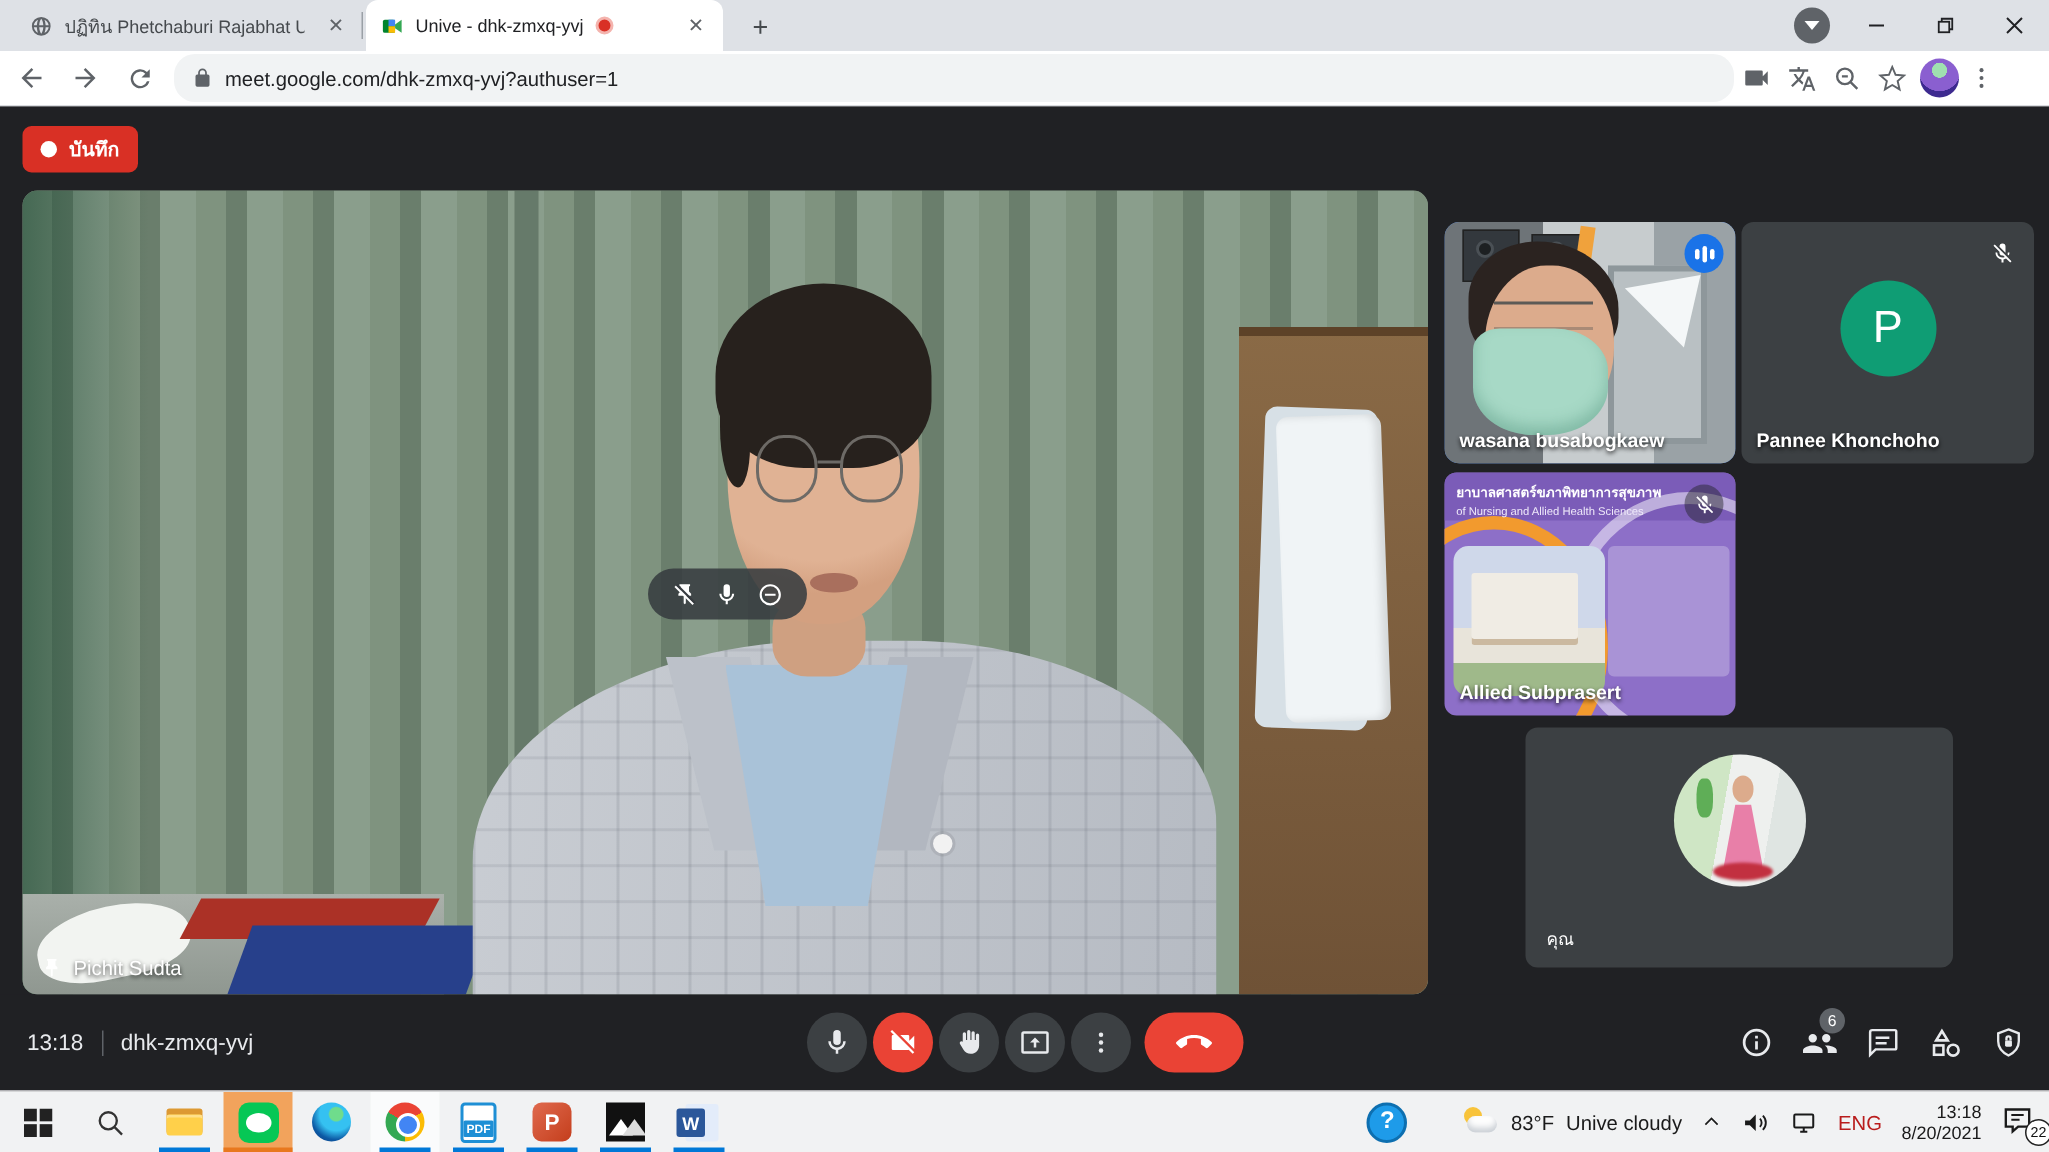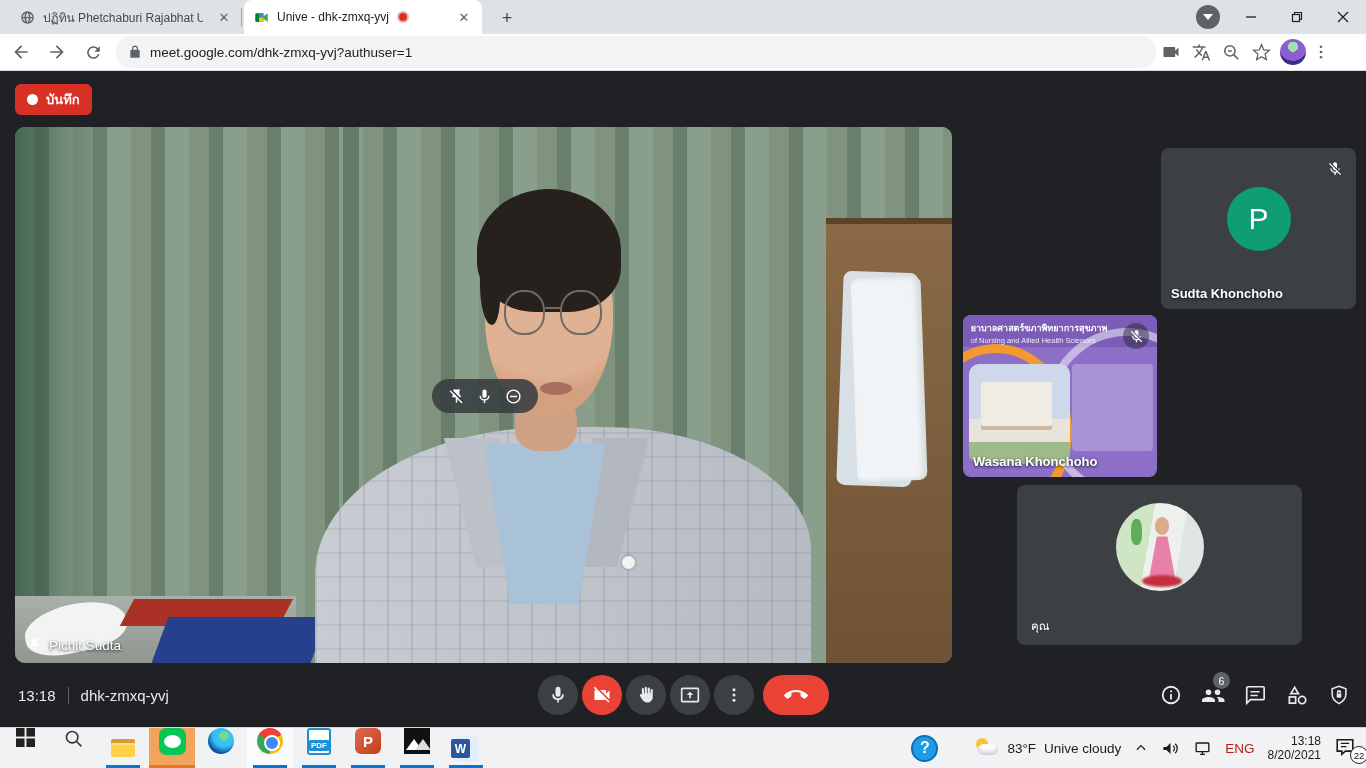--- a/index.html
+++ b/index.html
@@ -126,21 +126,21 @@
   .ctr{position:absolute;left:50%;top:12px;transform:translateX(-50%);display:flex;gap:2px;align-items:center}
   .cbtn{width:40px;height:40px;border-radius:50%;background:#3c4043;border:none;display:flex;align-items:center;justify-content:center;color:#e8eaed;margin:0 1px}
   .cbtn.red{background:#ea4335;color:#fff}
   .endcall{width:66px;height:40px;border-radius:20px;background:#ea4335;border:none;display:flex;align-items:center;justify-content:center;color:#fff;margin-left:6px}
   .rico{position:absolute;top:0;right:14px;height:64px;display:flex;align-items:center;gap:16px;color:#e8eaed}
   .rbtn{position:relative;width:26px;height:26px;display:flex;align-items:center;justify-content:center}
   .pbadge{position:absolute;top:-10px;right:-4px;min-width:17px;height:17px;border-radius:9px;background:#5f6368;color:#fff;font-size:10.5px;display:flex;align-items:center;justify-content:center;padding:0 3px}
 
   
   .taskbar{position:absolute;left:0;top:727px;width:1366px;height:41px;background:#f1f2f3;border-top:1px solid #d5d6d7}
-  .tbtn{position:absolute;top:0;width:46px;height:40px;display:flex;align-items:flex-start;justify-content:center}
+  .tbtn{position:absolute;top:0;width:46px;height:40px;display:flex;align-items:center;justify-content:center}
   .tbtn .under{position:absolute;left:6px;right:6px;bottom:0;height:3px;background:#0078d7}
   .tbtn.active-chrome{background:#fafbfc}
   .tbtn.line-flash{background:#f2a35c}
   .tbtn.line-flash .under{background:#e8781e;left:0;right:0}
   .folder-back{position:absolute;width:24px;height:17px;background:#dd9933;border-radius:2px;top:11px}
   .folder-front{position:absolute;width:24px;height:14px;background:#ffd04a;border-radius:2px;top:15px;box-shadow:inset 0 2px 0 #ffe08a}
   .line-sq{width:27px;height:27px;border-radius:7px;background:#06c755;display:flex;align-items:center;justify-content:center}
   .line-bub{width:17px;height:13px;background:#fff;border-radius:50% 50% 50% 50%}
   .edge-c{width:26px;height:26px;border-radius:50%;background:radial-gradient(circle at 62% 30%,#6fdc8c 0 18%,#35c1f1 22% 45%,#0c59a4 70%,#123b7a)}
   .chrome-c{width:26px;height:26px;border-radius:50%;background:conic-gradient(from -60deg,#ea4335 0 120deg,#fbbc05 0 240deg,#34a853 0 360deg);position:relative}
@@ -309,47 +309,69 @@
       </div>
 
       <div class="stagelabel">
         <svg width="15" height="15" viewBox="0 0 24 24" fill="#fff">
             <path d="M16 9V4h1V2H7v2h1v5l-2 2v2h5v7l1 1 1-1v-7h5v-2z"></path>
           </svg>
         <span>Pichit Sudta</span>
       </div>
     </div>
 
+    <div class="tile t1">
+      <div class="feed"></div>
+      <div class="spk" style="left:6%;top:3%;width:20%;height:22%">
+          <span class="cone" style="left:22%;top:18%;width:12px;height:12px"></span>
+        </div>
+      <div class="spk" style="left:30%;top:5%;width:20%;height:18%">
+          <span class="cone" style="left:26%;top:16%;width:11px;height:11px"></span>
+        </div>
+      <div class="orange"></div>
+      <div class="win"></div>
+      <div class="cap"></div>
+      <div class="hairN"></div>
+      <div class="faceN"></div>
+      <div class="glassN"></div>
+      <div class="maskN"></div>
+      <div class="speakbadge">
+        <span class="eq" style="height:7px"></span>
+        <span class="eq" style="height:11px"></span>
+        <span class="eq" style="height:7px"></span>
+      </div>
+      <div class="tlabel">wasana busabogkaew</div>
+    </div>
 
     <div class="tile t2">
       <div class="initial-circle">P</div>
       <div class="micoff">
         <svg width="16" height="16" viewBox="0 0 24 24" fill="currentColor">
             <path d="M19 11h-1.7c0 .6-.12 1.2-.33 1.75l1.27 1.27A7.3 7.3 0 0 0 19 11zM15 11V5a3 3 0 0 0-6 0v.18l5.98 5.99zM4.27 3L3 4.27l6 6V11a3 3 0 0 0 3 3c.23 0 .44-.03.65-.08l1.66 1.66a5.5 5.5 0 0 1-2.31.52A5.55 5.55 0 0 1 6.7 11H5a7.3 7.3 0 0 0 6 6.92V21h2v-3.08c.91-.13 1.77-.45 2.54-.9L19.73 21 21 19.73z"></path>
           </svg>
       </div>
-      <div class="tlabel">Sudta Khonchoho</div>
+      <div class="tlabel">Pannee Khonchoho</div>
     </div>
 
     <div class="tile t3">
       <div class="band"></div>
       <div class="ringO"></div>
       <div class="ringW"></div>
       <div class="th">ยาบาลศาสตร์ขภาพิทยาการสุขภาพ</div>
       <div class="en">of Nursing and Allied Health Sciences</div>
       <div class="photo">
         <div class="bldg"></div>
       </div>
       <div class="ghost"></div>
       <div class="micoff dim">
         <svg width="15" height="15" viewBox="0 0 24 24" fill="#fff">
             <path d="M19 11h-1.7c0 .6-.12 1.2-.33 1.75l1.27 1.27A7.3 7.3 0 0 0 19 11zM15 11V5a3 3 0 0 0-6 0v.18l5.98 5.99zM4.27 3L3 4.27l6 6V11a3 3 0 0 0 3 3c.23 0 .44-.03.65-.08l1.66 1.66a5.5 5.5 0 0 1-2.31.52A5.55 5.55 0 0 1 6.7 11H5a7.3 7.3 0 0 0 6 6.92V21h2v-3.08c.91-.13 1.77-.45 2.54-.9L19.73 21 21 19.73z"></path>
           </svg>
       </div>
-      <div class="tlabel">Wasana Khonchoho</div>
+      <div class="tlabel">Allied Subprasert</div>
     </div>
 
 
     <div class="tile t5">
       <div class="photoav">
         <div class="greenfig"></div>
         <div class="head5"></div>
         <div class="dress5"></div>
         <div class="petals"></div>
       </div>

